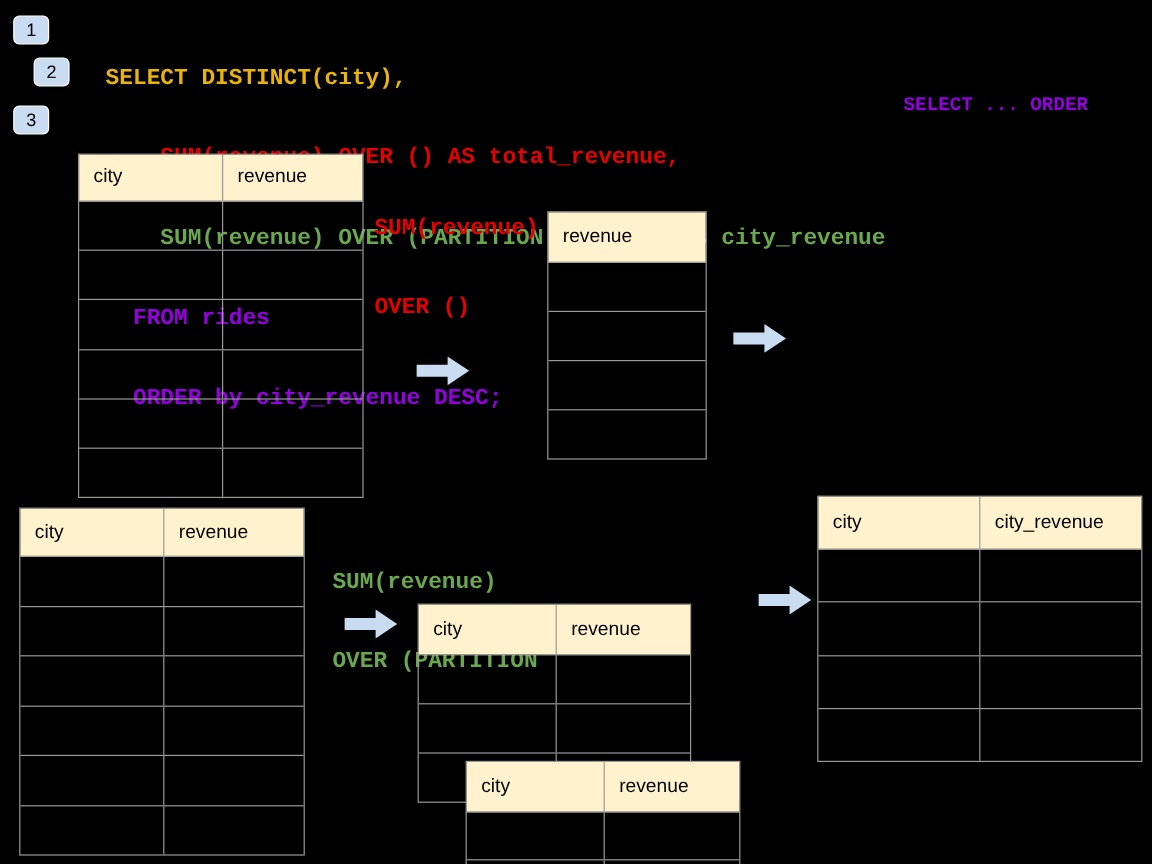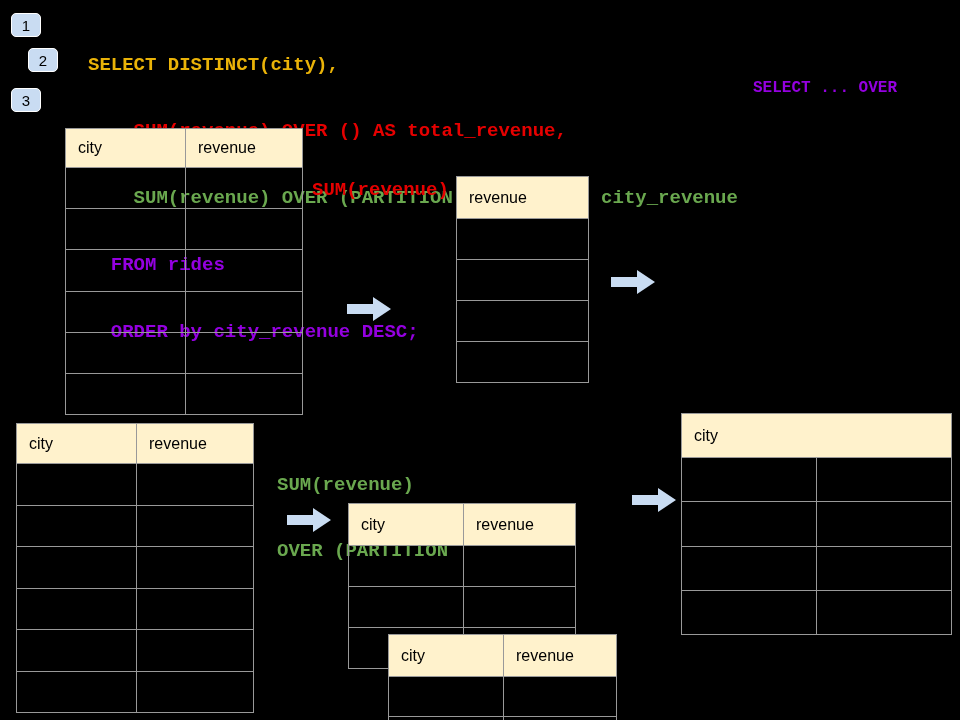--- a/index.html
+++ b/index.html
@@ -51,25 +51,26 @@
 
   <div class="code">
     <div style="color: #eab308;">SELECT DISTINCT(city),</div>
     <div style="color: rgb(230, 0, 0);">    SUM(revenue) OVER () AS total_revenue,</div>
     <div style="color: rgb(106, 168, 79);">    SUM(revenue) OVER (PARTITION BY city) as city_revenue</div>
     <div style="color: rgb(148, 0, 224);">  FROM rides</div>
     <div style="color: rgb(148, 0, 224);">  ORDER by city_revenue DESC;</div>
   </div>
 
   <div class="mono-note side-note">
-    <div>SELECT ... OVER</div>
+    <div>SELECT ... ORDER</div>
   </div>
 
   <div class="mono-note ann-total">
     <div>SUM(revenue)</div>
+    <div>OVER ()</div>
   </div>
 
   <div class="mono-note ann-part">
     <div>SUM(revenue)</div>
     <div>OVER (PARTITION</div>
   </div>
 
   <div class="tbl" style="left:65px;top:128px;width:238px;height:287px;--hdr:39px;--c1:120px;">
     <div class="hdr">
       <div class="hcell">city</div>
@@ -190,20 +191,21 @@
         <div class="row">
           <div class="cell"></div>
           <div class="cell"></div>
         </div>
       </div>
   </div>
 
   <div class="tbl" style="left:681px;top:413px;width:271px;height:222px;--hdr:44px;--c1:135px;">
     <div class="hdr">
       <div class="hcell">city</div>
+      <div class="hcell">city_revenue</div>
     </div>
     <div class="rows">
         <div class="row">
           <div class="cell"></div>
           <div class="cell"></div>
         </div>
         <div class="row">
           <div class="cell"></div>
           <div class="cell"></div>
         </div>

